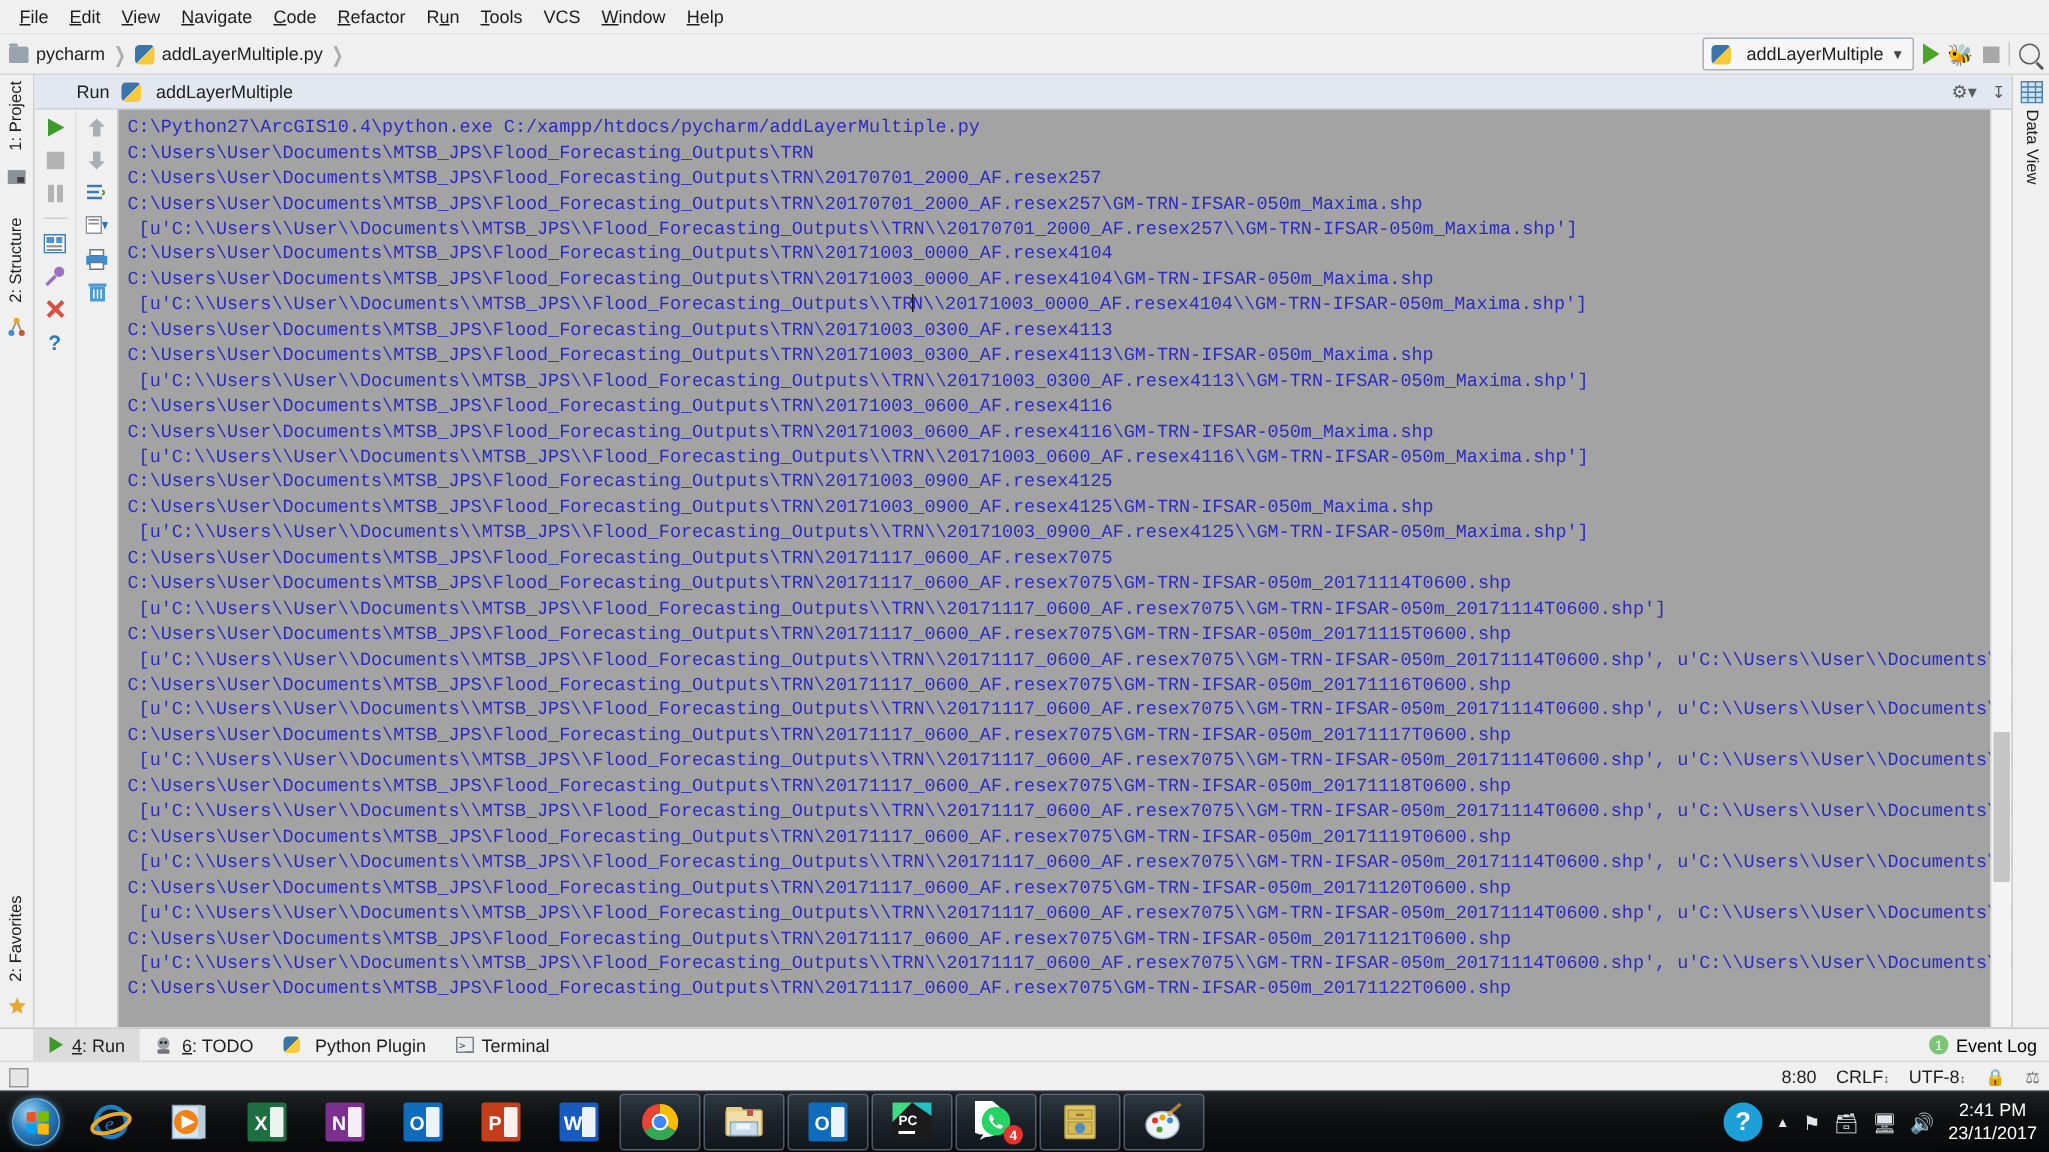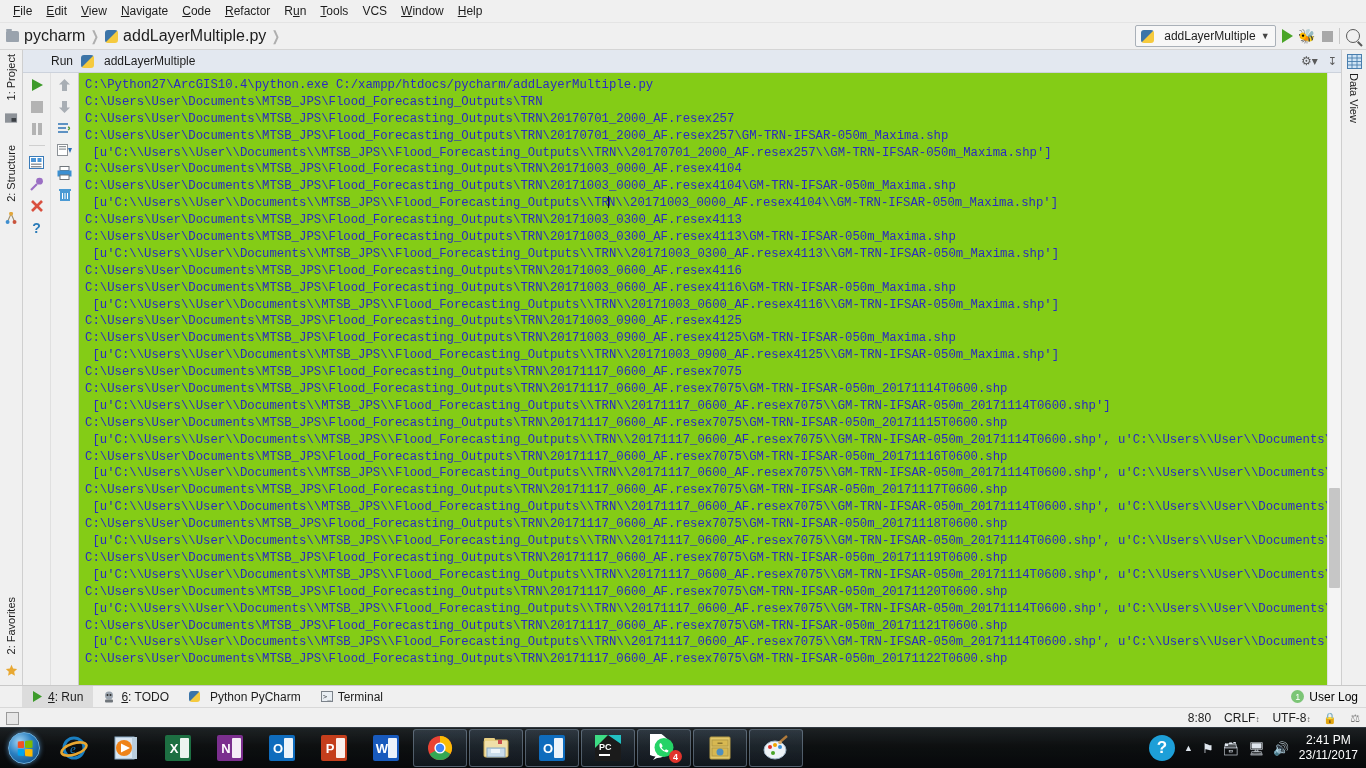--- a/index.html
+++ b/index.html
@@ -92,21 +92,21 @@
 
   
   #navbar {
     height: 26px;
     background: #f0f0f0;
     display: flex; align-items: center;
     padding-left: 6px;
     position: relative;
     border-bottom: 1px solid #d5d5d5;
   }
-  .crumb { display:flex; align-items:center; font-size:16px; color:#1d1d1d; }
+  .crumb { display:flex; align-items:center; font-size:12px; color:#1d1d1d; }
   .crumb-sep {
     color:#aeaeae; font-size:14px; margin:0 4px; transform: scaleX(0.7);
   }
   .folder-ico {
     width:13px; height:11px; margin-right:5px;
     background:#9aa3ad; border-radius:1px 2px 1px 1px;
     position: relative;
   }
   .folder-ico:before{
     content:''; position:absolute; left:0; top:-2px; width:6px; height:2px;
@@ -199,21 +199,21 @@
     padding-top:4px; gap:6px;
     border-right:1px solid #e0e0e0;
   }
   .rungutter.second { border-right:1px solid #c9c9c9; }
   .gico{ width:16px; height:16px; display:flex; align-items:center; justify-content:center; font-size:13px; }
   .gsep{ width:16px;height:1px;background:#cfcfcf;margin:2px 0; }
 
   
   #console{
     flex:1; min-width:0; position:relative;
-    background:#84cc16; overflow:hidden;
+    background:#a3a3a3; overflow:hidden;
   }
   #consoletext{
     position:absolute; inset:0;
     padding:4px 0 0 6px;
     font-family:"Liberation Mono","DejaVu Sans Mono",monospace;
     font-size:12.3px;
     line-height:16.9px;
     color:#2b2bc0;
     white-space:pre;
     overflow:hidden;
@@ -546,32 +546,32 @@
       <svg width="13" height="12" viewBox="0 0 13 12">
         <circle cx="6" cy="4.5" r="4" fill="#9aa3ad"></circle>
         <circle cx="4.5" cy="4" r="1" fill="#2a2a2a"></circle>
         <circle cx="7.5" cy="4" r="1" fill="#2a2a2a"></circle>
         <rect x="2" y="8.5" width="8" height="3" rx="1" fill="#6f757b"></rect>
       </svg>
       <span><u>6</u>: TODO</span>
     </div>
     <div class="btab">
       <span class="py-ico" style="width:11px;height:11px;"></span>
-      <span>Python PyCharm</span>
+      <span>Python Plugin</span>
     </div>
     <div class="btab">
       <svg width="12" height="11" viewBox="0 0 12 11">
         <rect x="0.5" y="0.5" width="11" height="10" fill="#e9eef3" stroke="#7b828a"></rect>
         <text x="2" y="8" font-size="7" fill="#3a3f45" font-family="monospace">&gt;_</text>
       </svg>
       <span>Terminal</span>
     </div>
     <div class="bt-right">
       <span class="badge-green">1</span>
-      <span>User Log</span>
+      <span>Event Log</span>
     </div>
   </div>
 
   <div id="statusbar">
     <span class="sb-box"></span>
     <div class="sb-right">
       <span>8:80</span>
       <span>
         <span>CRLF</span><span class="sb-updown">↕</span>
       </span>

